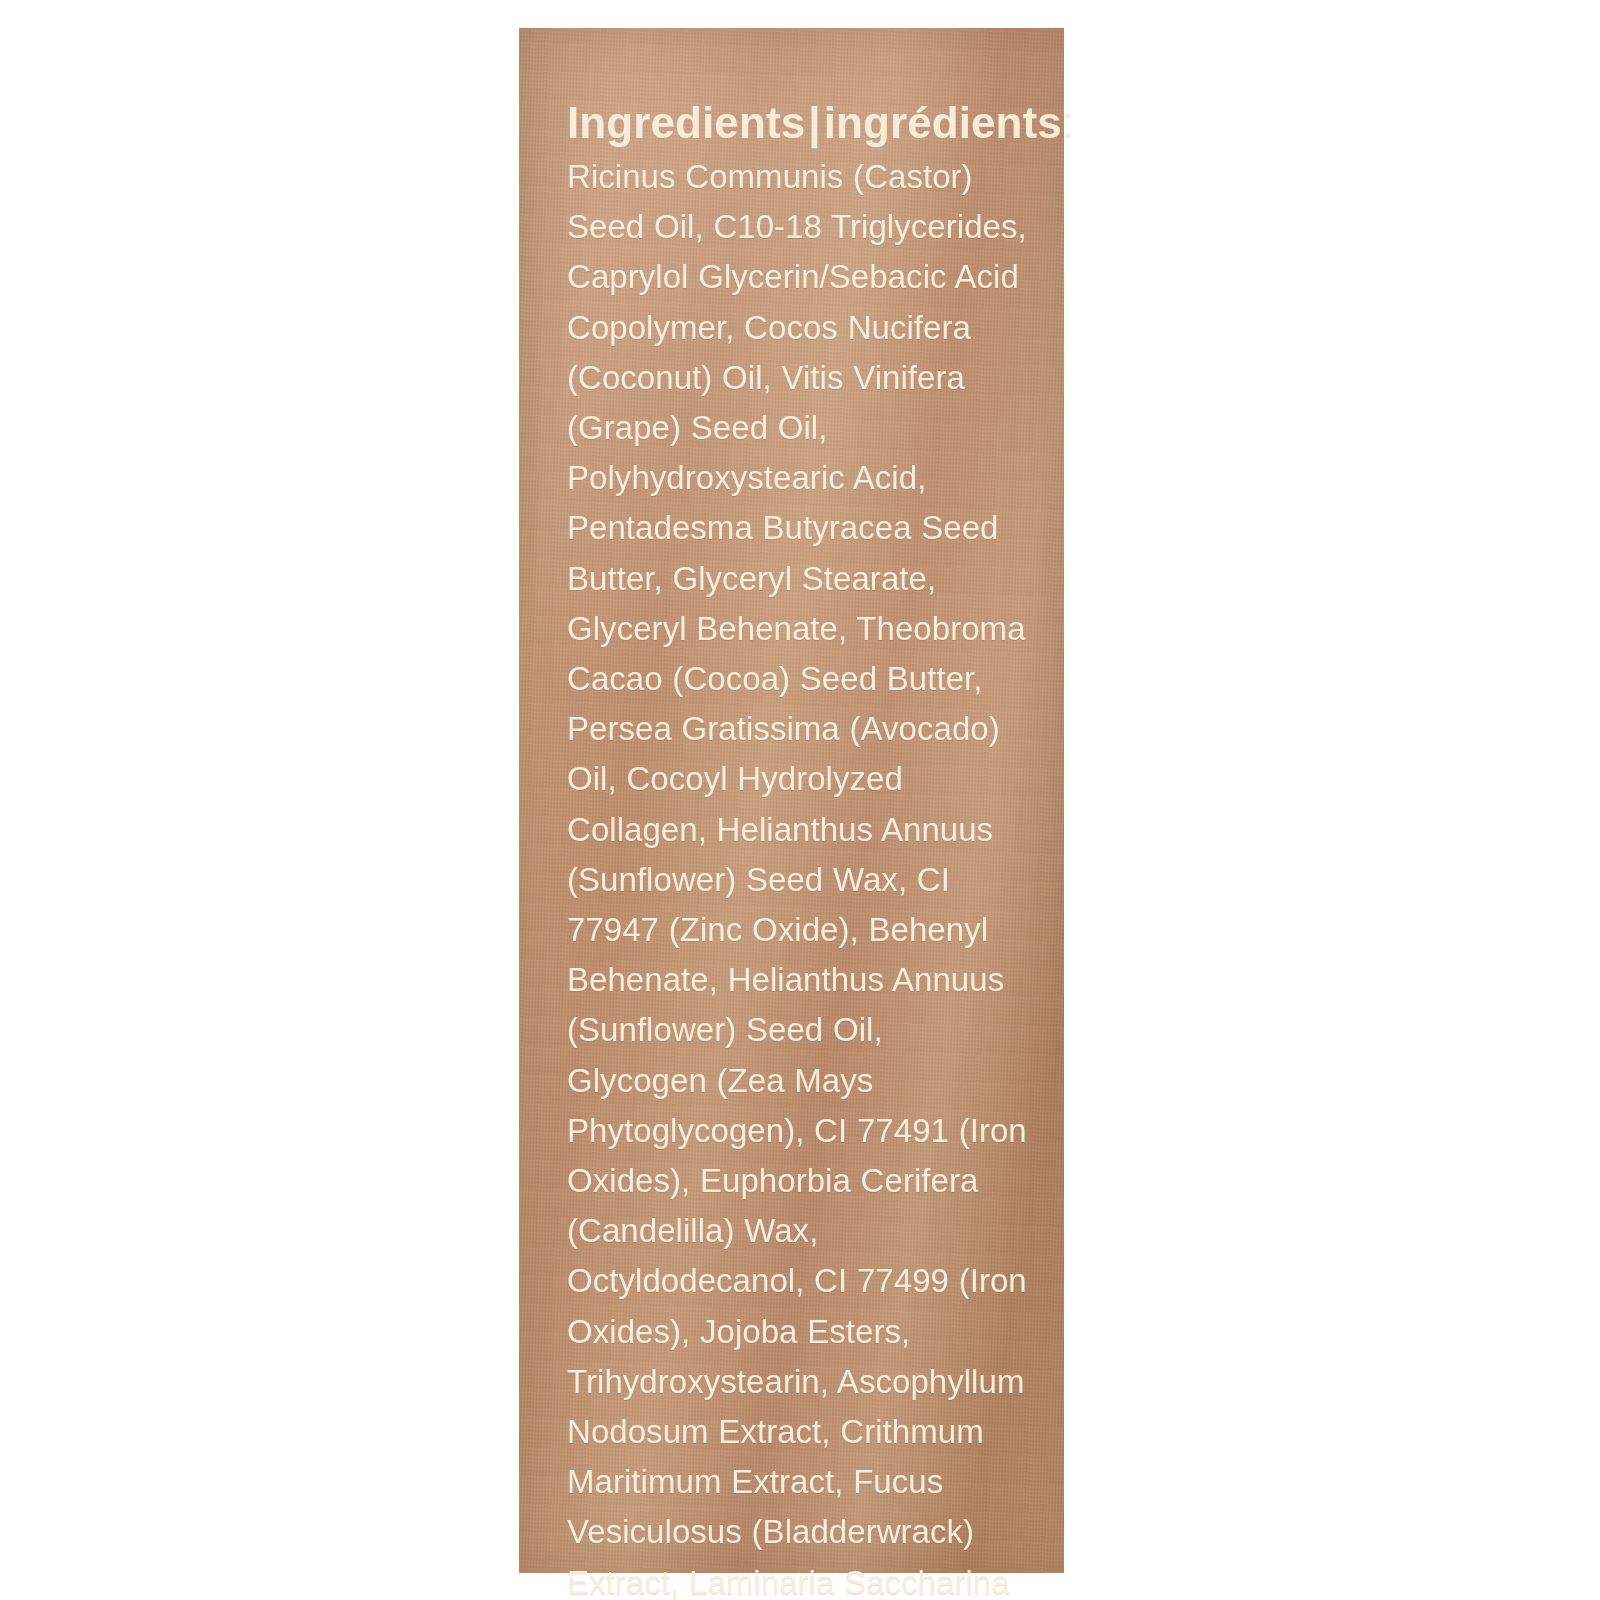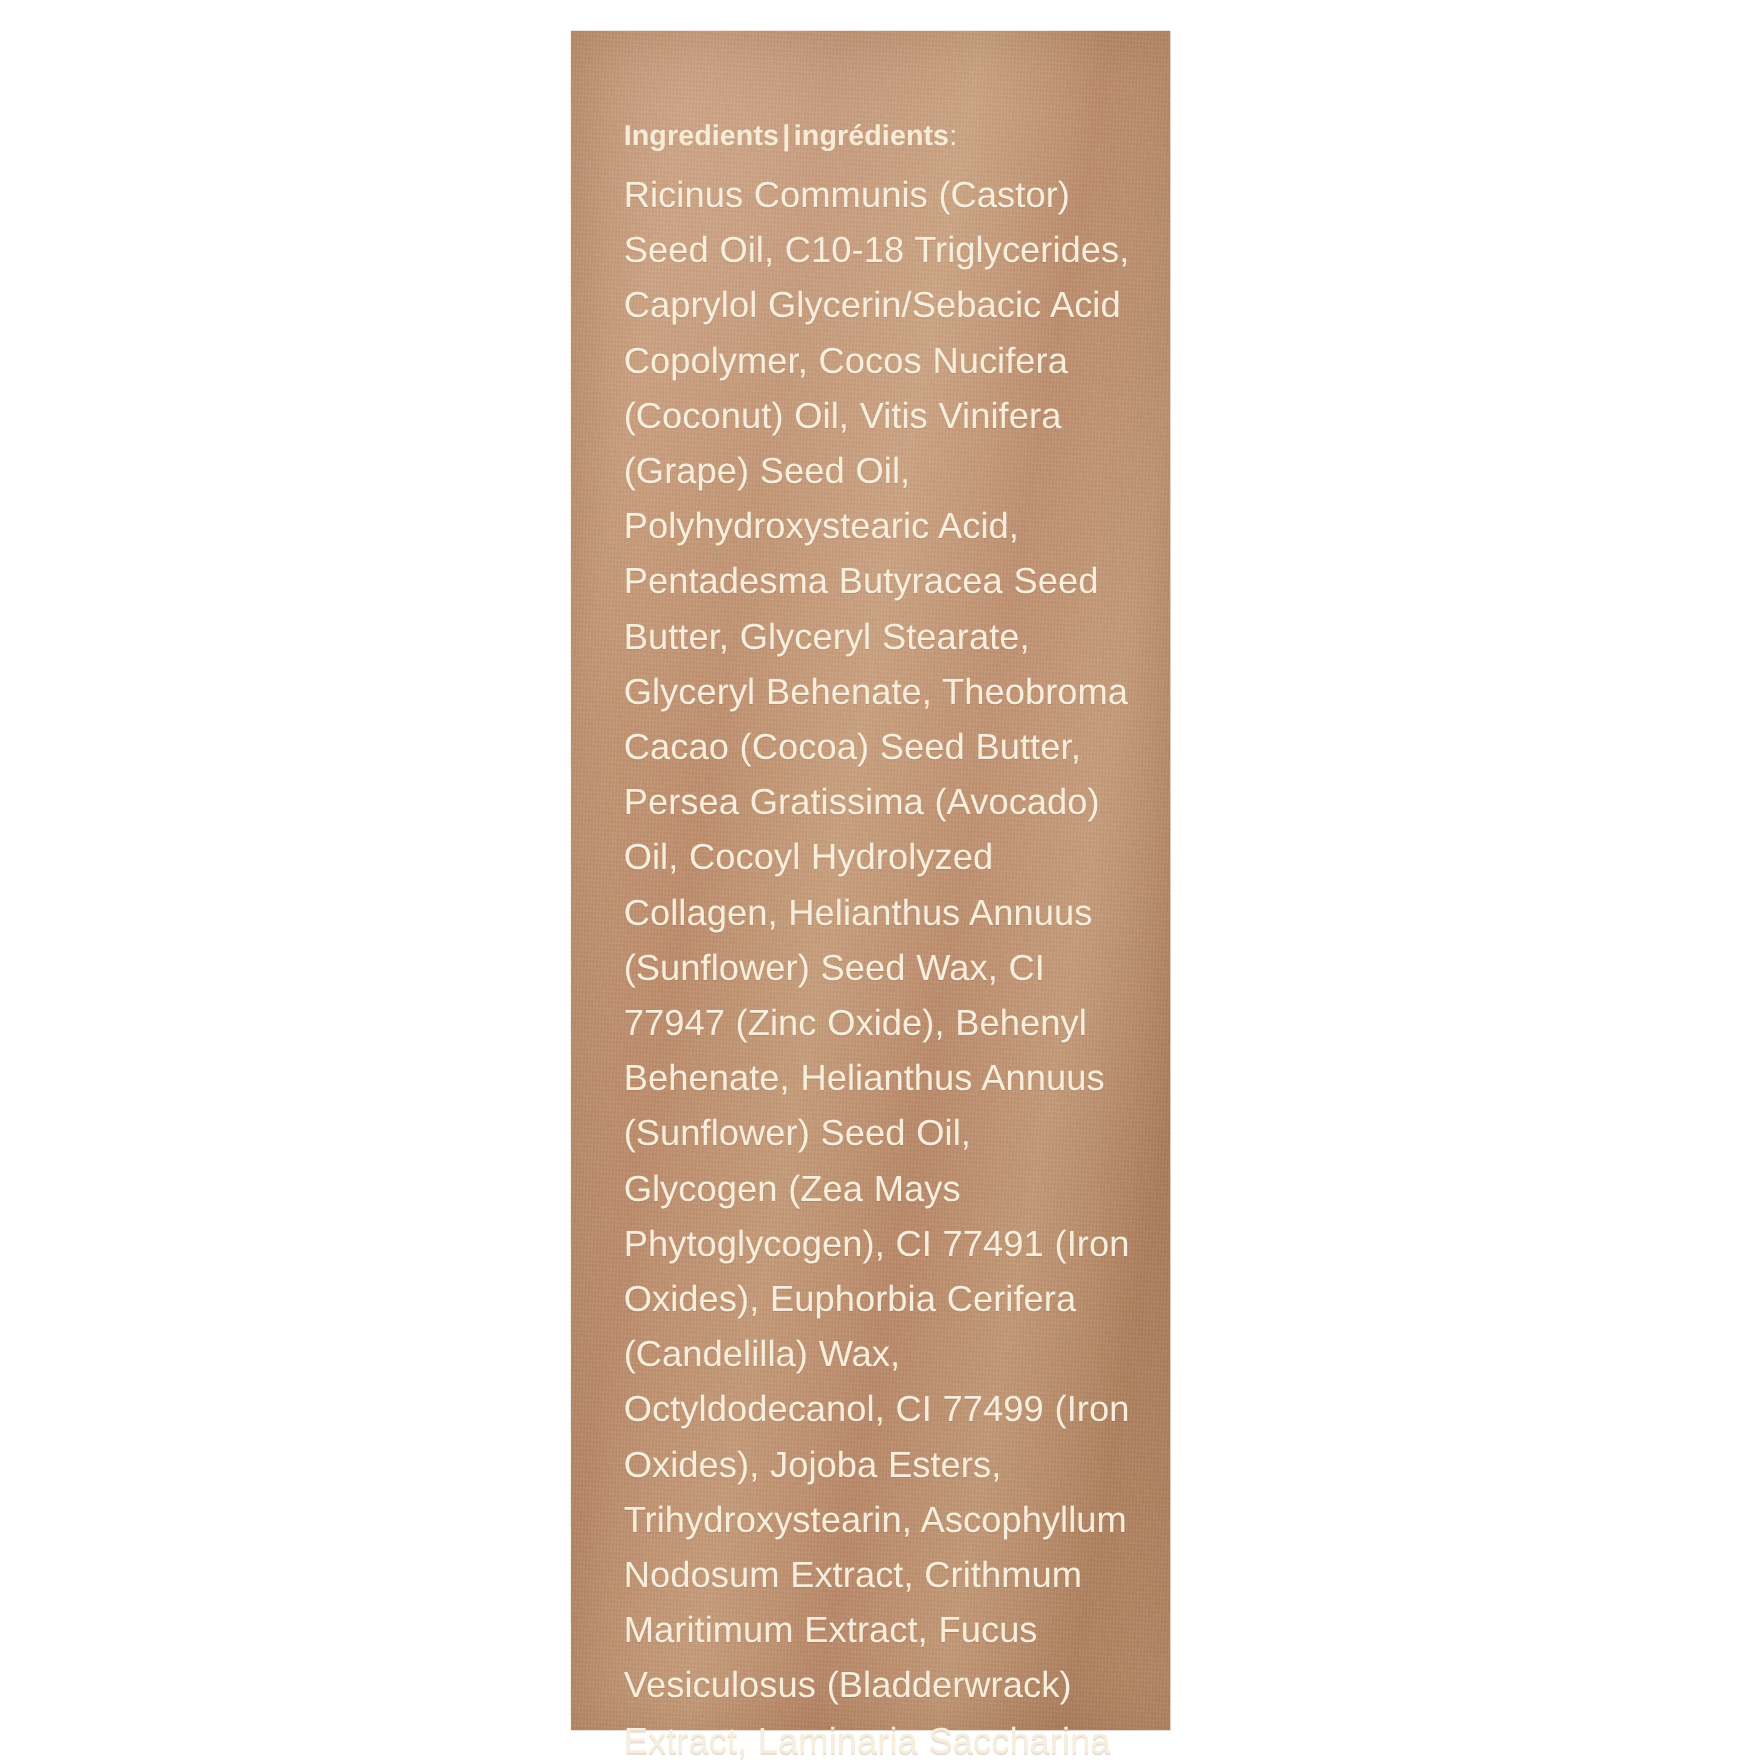--- a/index.html
+++ b/index.html
@@ -50,21 +50,21 @@
 
   #ingredients-block {
     position: absolute;
     left: 48px;
     top: 70px;
     width: 462px;
     z-index: 2;
   }
 
   .heading-line {
-    font-size: 26px;
+    font-size: 44px;
     line-height: 50px;
     color: #f6ecd8;
     letter-spacing: 0.1px;
     margin: 0 0 4px 0;
     white-space: nowrap;
   }
   .heading-line .bold {
     font-weight: bold;
   }
   .heading-line .sep {

